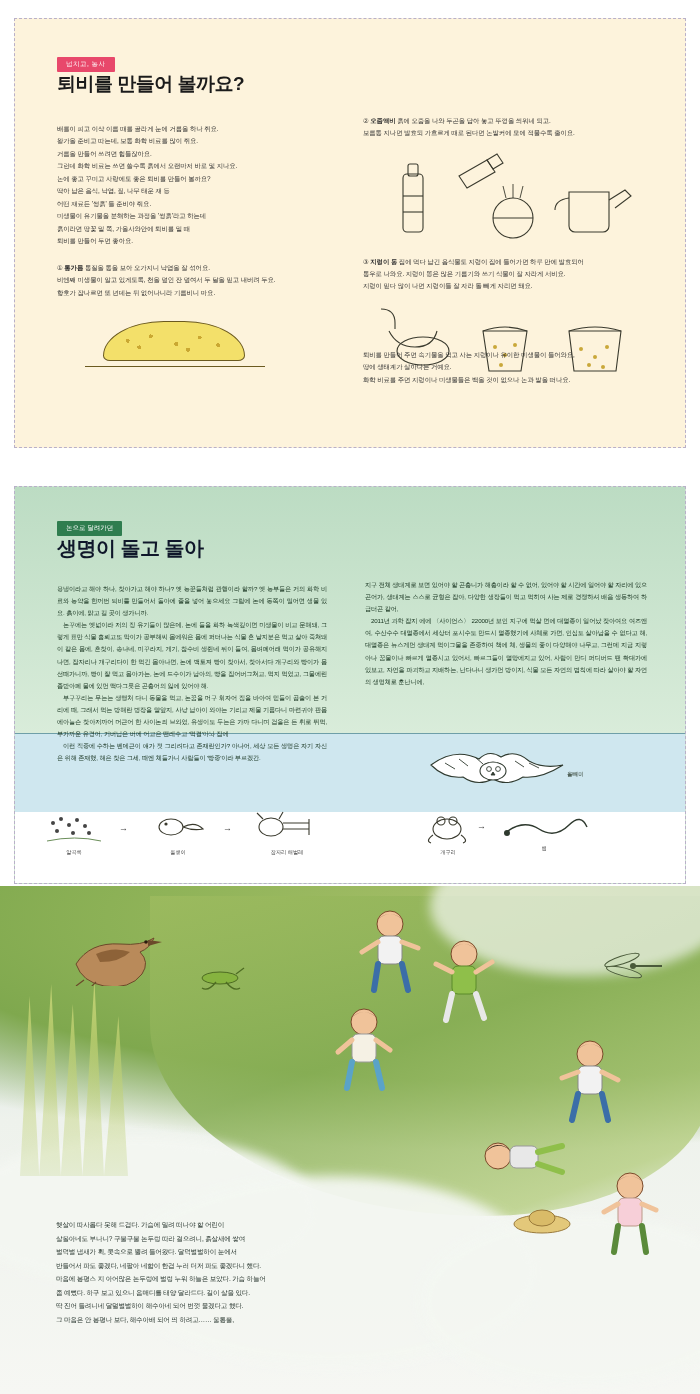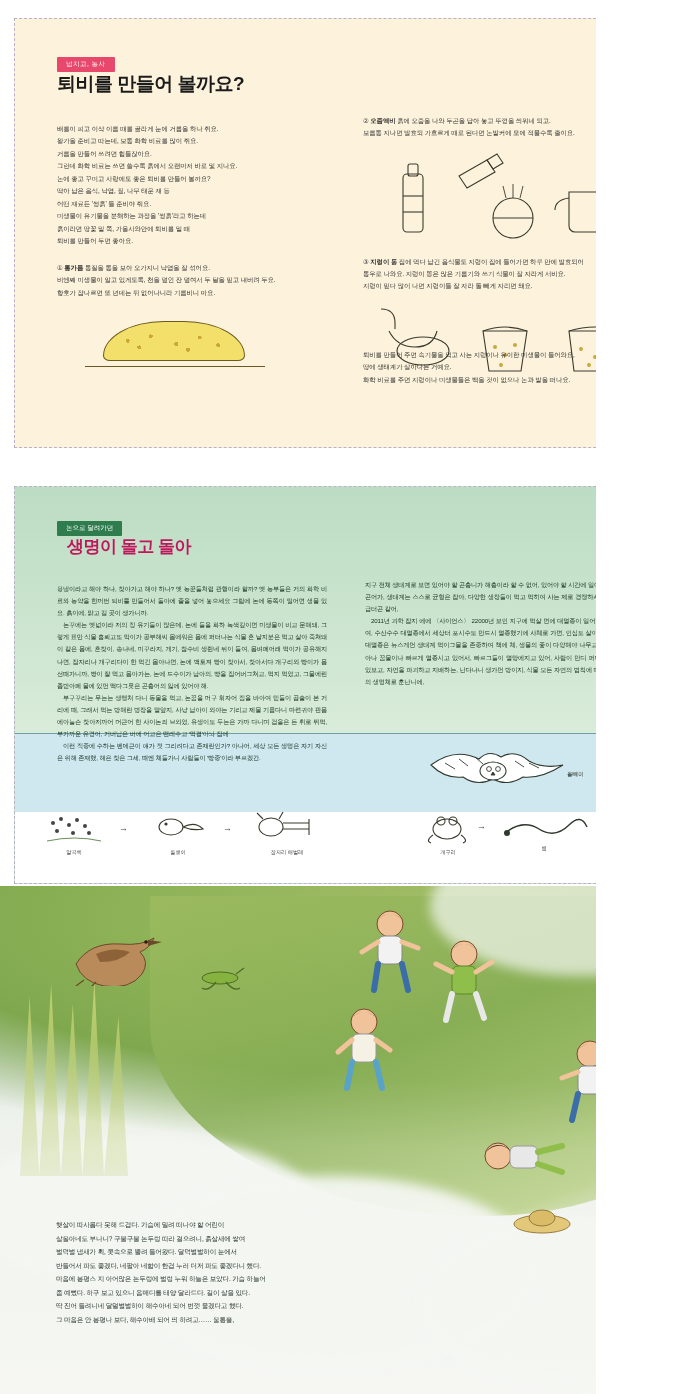--- a/index.html
+++ b/index.html
@@ -2,21 +2,21 @@
 <html><head>
 <meta charset="utf-8">
 <style>
   * { box-sizing: border-box; }
   html, body {
     margin: 0; padding: 0;
     background: #ffffff;
     font-family: "Liberation Sans", sans-serif;
   }
   .page {
-    width: 596px;
+    width: 700px;
     height: 1394px;
     position: relative;
     overflow: hidden;
     background: #ffffff;
   }
 
   
   .spread1 {
     position: absolute;
     left: 14px; top: 18px;
@@ -109,22 +109,22 @@
     position: absolute; left: 0; top: 82%; width: 100%; height: 18%;
     background: #ffffff;
   }
   .s2-tag {
     position: absolute; left: 42px; top: 34px;
     background: #2f7d4f; color: #fff;
     font-size: 6.5px; padding: 3px 9px;
     border-radius: 1px;
   }
   .s2-title {
-    position: absolute; left: 52px; top: 48px;
-    font-size: 17px; font-weight: bold; color: #be185d;
+    position: absolute; left: 42px; top: 48px;
+    font-size: 20px; font-weight: bold; color: #0f172a;
     letter-spacing: -0.5px;
   }
   .s2-colA { position: absolute; left: 42px; top: 96px; width: 270px; }
   .s2-colB { position: absolute; left: 350px; top: 92px; width: 282px; }
   .s2-para {
     font-size: 6.2px; color: #14301c; line-height: 1.95;
     letter-spacing: -0.15px; text-align: justify;
   }
   .s2-para + .s2-para { text-indent: 6px; }
 

